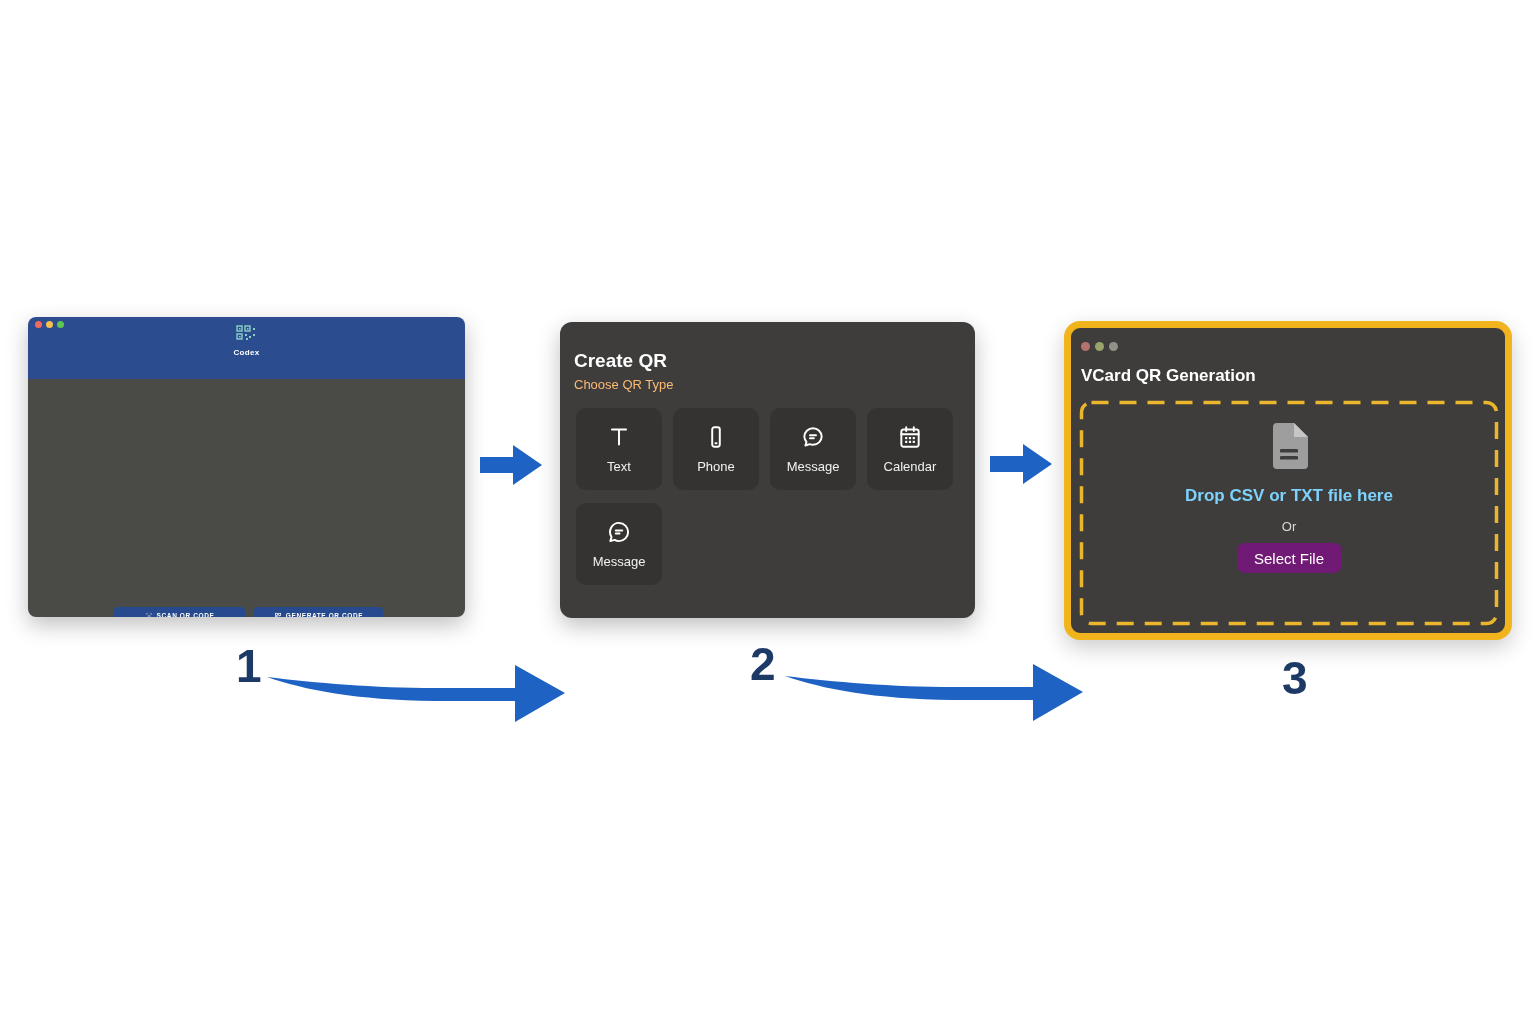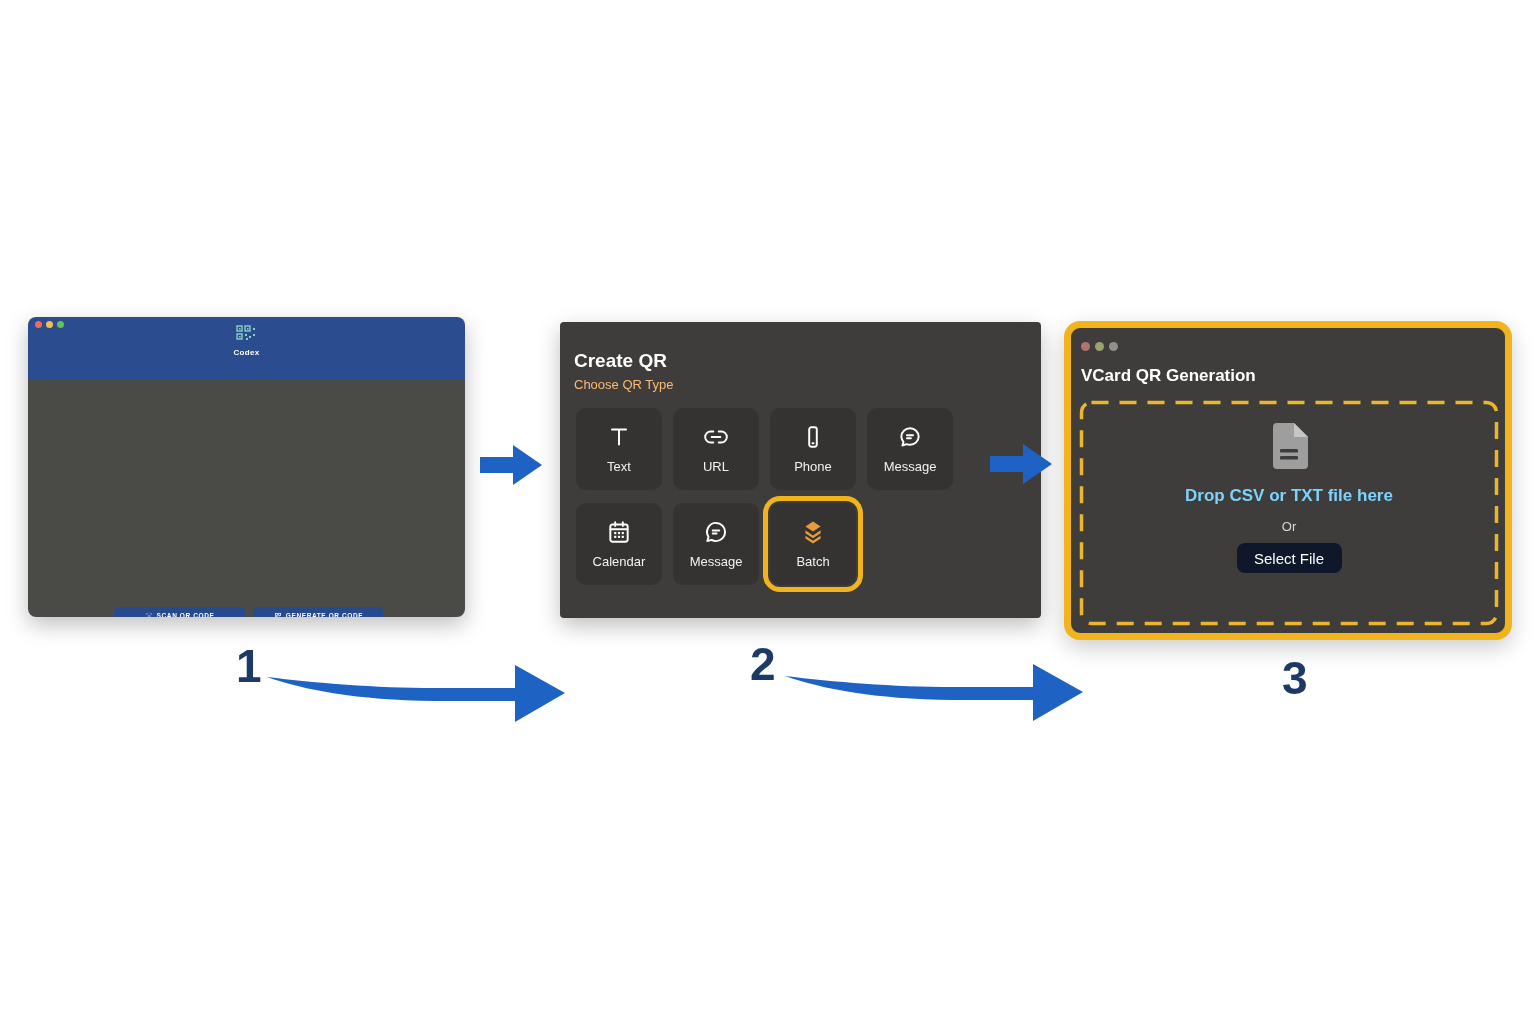--- a/index.html
+++ b/index.html
@@ -27,22 +27,22 @@
   .b1 { left:86px;  top:228px; width:131px; }
   .b2 { left:226px; top:228px; width:129px; }
   .b3 { left:86px;  top:253px; width:131px; height:16px; }
   .b4 { left:226px; top:253px; width:129px; height:16px; }
 
   
   .block-arrow { position:absolute; width:66px; height:56px; }
   .ba1 { left:478px; top:437px; } .ba2 { left:988px; top:436px; }
 
   
-  .panel2 { position:absolute; left:560px; top:322px; width:481px; height:296px;
-    background:#3e3d3c; border-radius:4px; box-shadow:0 8px 22px rgba(0,0,0,.25);padding-left:14px; }
+  .panel2 { position:absolute; left:560px; top:322px; width:415px; height:296px;
+    background:#3e3d3c; border-radius:12px; box-shadow:0 8px 22px rgba(0,0,0,.25);padding-left:14px; }
   .p2-title { position:absolute; left:14px; top:28px; color:#fff; font-size:19px; font-weight:700; }
   .p2-sub { position:absolute; left:14px; top:55px; color:#fdba74; font-size:13px; }
   .tile-grid { position:absolute; left:16px; top:86px; display:grid;
     grid-template-columns:repeat(4, 86px); grid-auto-rows:82px; gap:13px 11px; }
   .tile { background:#343332; border-radius:10px; display:flex; flex-direction:column;
     align-items:center; justify-content:center; cursor:pointer; }
   .tile .t-icon { margin-bottom:9px; height:26px; display:flex; align-items:center; }
   .tile .t-label { color:#f1f1f1; font-size:13px; }
   .tile.highlighted { outline:5px solid #f2b41d; outline-offset:2px; }
 
@@ -52,21 +52,21 @@
     box-shadow:0 8px 22px rgba(0,0,0,.2); }
   .p3-dots { position:absolute; left:10px; top:14px; display:flex; gap:5px; }
   .p3-dots .light { width:9px; height:9px; }
   .p3-title { position:absolute; left:10px; top:38px; color:#fff; font-size:17px; font-weight:700; }
   .dropzone { position:absolute; left:8px; top:72px; width:420px; height:226px; cursor:pointer; }
   .dz-border { position:absolute; inset:0; }
   .dz-content { position:absolute; inset:0; display:flex; flex-direction:column; align-items:center; }
   .dz-file { margin-top:22px; }
   .dz-text { margin-top:12px; color:#7dd3fc; font-size:17px; font-weight:700; }
   .dz-or { margin-top:13px; color:#d8d8d8; font-size:13px; }
-  .select-file { margin-top:9px; width:105px; height:30px; background:#0f172a; border:none;
+  .select-file { margin-top:9px; width:105px; height:30px; background:#701a75; border:none;
     border-radius:8px; color:#fff; font-size:15px; cursor:pointer;
     font-family:"Liberation Sans", sans-serif; }
 
   
   .step-num { position:absolute; color:#1d3a66; font-size:46px; font-weight:700; line-height:1; }
   .n1 { left:236px; top:643px; } .n2 { left:750px; top:641px; } .n3 { left:1282px; top:655px; }
   .swoosh { position:absolute; width:302px; height:65px; }
   .s1 { left:265px; top:660px; } .s2 { left:783px; top:659px; }
 
   .icon-stroke { stroke:#fff; fill:none; stroke-width:1.8; stroke-linecap:round; stroke-linejoin:round; }
@@ -150,28 +150,20 @@
 
       <div class="tile">
         <span class="t-icon">
           <svg width="26" height="26" viewBox="0 0 24 24" class="icon-stroke">
               <path d="M5.5 5h13M12 5v14"></path>
             </svg>
         </span>
         <span class="t-label">Text</span>
       </div>
 
-      <div class="tile">
-        <span class="t-icon">
-          <svg width="26" height="26" viewBox="0 0 24 24" class="icon-stroke">
-            <path d="M14.5 7h2.5a5 5 0 0 1 0 10h-2.5M9.5 17H7a5 5 0 0 1 0-10h2.5M8 12h8"></path>
-          </svg>
-        </span>
-        <span class="t-label">URL</span>
-      </div>
 
       <div class="tile">
         <span class="t-icon">
           <svg width="26" height="26" viewBox="0 0 24 24" class="icon-stroke">
             <rect x="8.5" y="3" width="7" height="18" rx="2"></rect>
               <path d="M11.5 17.8h1"></path>
           </svg>
         </span>
         <span class="t-label">Phone</span>
       </div>
@@ -207,32 +199,20 @@
       <div class="tile">
         <span class="t-icon">
           <svg width="26" height="26" viewBox="0 0 24 24" class="icon-stroke">
             <path d="M12 3.6a8.4 8.4 0 0 1 0 16.8c-1.5 0-2.9-.4-4.1-1.1L4 20.4l1.1-3.8A8.4 8.4 0 0 1 12 3.6z"></path>
             <path d="M9 10.6h6M9 13.4h3.5"></path>
           </svg>
         </span>
         <span class="t-label">Message</span>
       </div>
 
-      <div class="tile highlighted">
-        <span class="t-icon">
-          <svg width="28" height="28" viewBox="0 0 24 24">
-            <g fill="#e89b3c">
-              <path d="M12 3 L18.5 7.3 L12 11.6 L5.5 7.3 Z"></path>
-              <path d="M5.5 10.6 L12 14.9 L18.5 10.6 L18.5 13 L12 17.3 L5.5 13 Z"></path>
-              <path d="M5.5 15.2 L12 19.5 L18.5 15.2 L18.5 17.6 L12 21.9 L5.5 17.6 Z"></path>
-            </g>
-          </svg>
-        </span>
-        <span class="t-label">Batch</span>
-      </div>
 
 
     </div>
   </section>
 
   <svg class="block-arrow ba2" viewBox="0 0 66 56">
     <path d="M2,20 h33 v-12 l29,20 -29,20 v-12 h-33 Z" fill="#1e62c4"></path>
   </svg>
 
   <section class="panel3">

